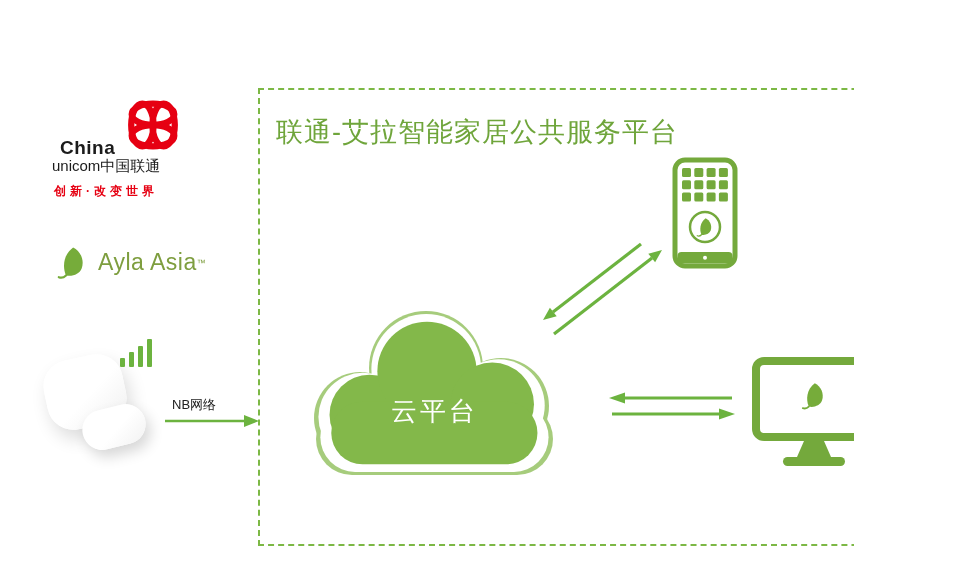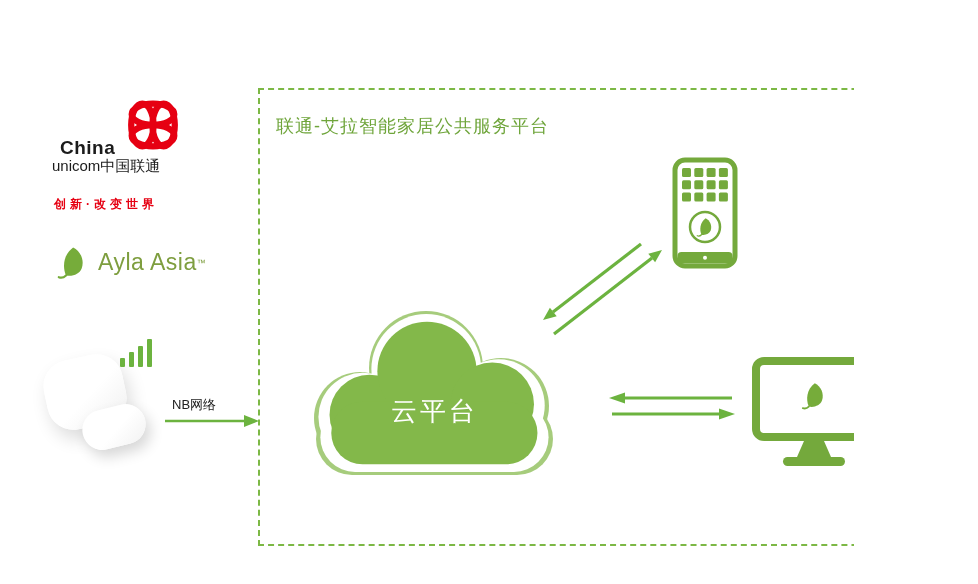--- a/index.html
+++ b/index.html
@@ -7,21 +7,21 @@
     position:relative;width:854px;height:584px;background:#ffffff;
     font-family:"Liberation Sans",sans-serif;overflow:hidden;
   }
   .abs{position:absolute;}
 
   
   .unicom{left:52px;top:95px;width:160px;height:110px;}
   .knot{position:absolute;left:64px;top:0;width:74px;height:60px;}
   .u-line1{position:absolute;left:8px;top:42px;font-size:19px;font-weight:700;color:#1b1b1b;letter-spacing:.5px;}
   .u-line2{position:absolute;left:0px;top:62px;font-size:15px;font-weight:400;color:#1b1b1b;white-space:nowrap;}
-  .u-slogan{position:absolute;left:2px;top:101px;font-size:12px;font-weight:600;color:#e60012;letter-spacing:4px;white-space:nowrap;}
+  .u-slogan{position:absolute;left:2px;top:88px;font-size:12px;font-weight:600;color:#e60012;letter-spacing:4px;white-space:nowrap;}
 
   
   .ayla{left:56px;top:246px;display:flex;align-items:center;}
   .ayla-leaf{width:30px;height:33px;}
   .ayla-name{margin-left:12px;font-size:23px;color:#7e9e3f;letter-spacing:.5px;}
   .ayla-tm{font-size:9px;vertical-align:super;color:#7e9e3f;}
 
   
   .dev-big{left:45px;top:357px;width:80px;height:70px;border-radius:26px;
     background:linear-gradient(145deg,#ffffff 55%,#f0f0f0);
@@ -31,21 +31,21 @@
     box-shadow:3px 8px 14px rgba(0,0,0,.16);transform:rotate(-14deg);}
   .signal{left:120px;top:337px;width:38px;height:30px;}
 
   
   .nb-label{left:172px;top:396px;font-size:13px;color:#222;}
   .nb-arrow{left:163px;top:411px;width:96px;height:20px;}
 
   
   .platform-box{left:258px;top:88px;width:690px;height:458px;
     border:2px dashed #7cb845;box-sizing:border-box;}
-  .platform-title{left:276px;top:114px;font-size:18px;color:#6fa53b;letter-spacing:1px;white-space:nowrap;}
+  .platform-title{left:276px;top:114px;font-size:27px;color:#6fa53b;letter-spacing:1px;white-space:nowrap;}
 
   
   .cloud-svg{left:296px;top:298px;width:277px;height:197px;}
   .cloud-label{left:296px;top:394px;width:277px;text-align:center;
     font-size:26px;color:#ffffff;letter-spacing:3px;}
 
   
   .arrows-diag{left:540px;top:230px;width:132px;height:112px;}
   .arrows-horiz{left:606px;top:389px;width:132px;height:34px;}
 

